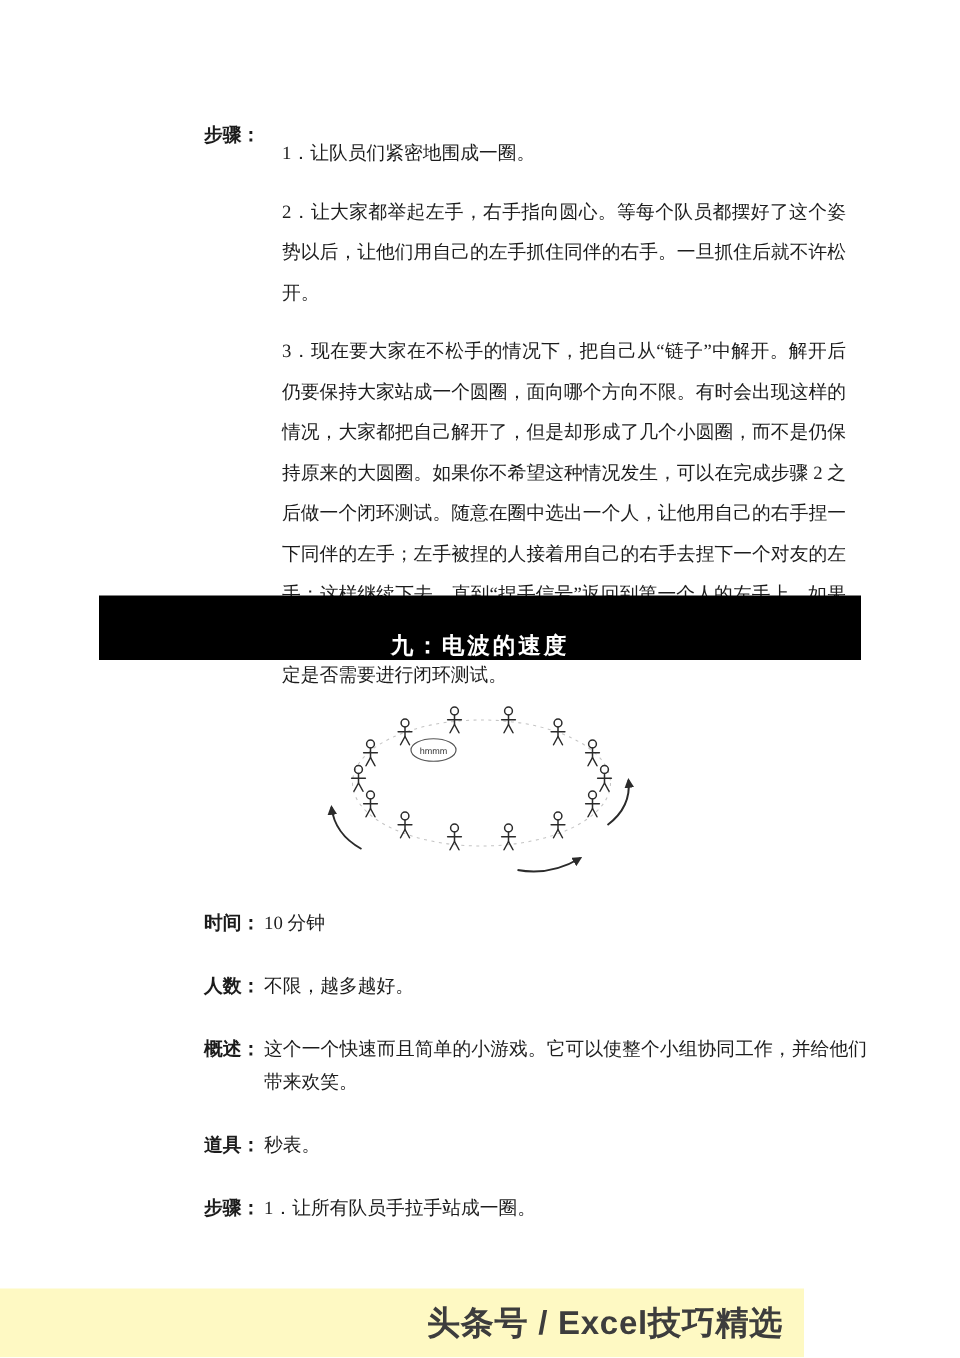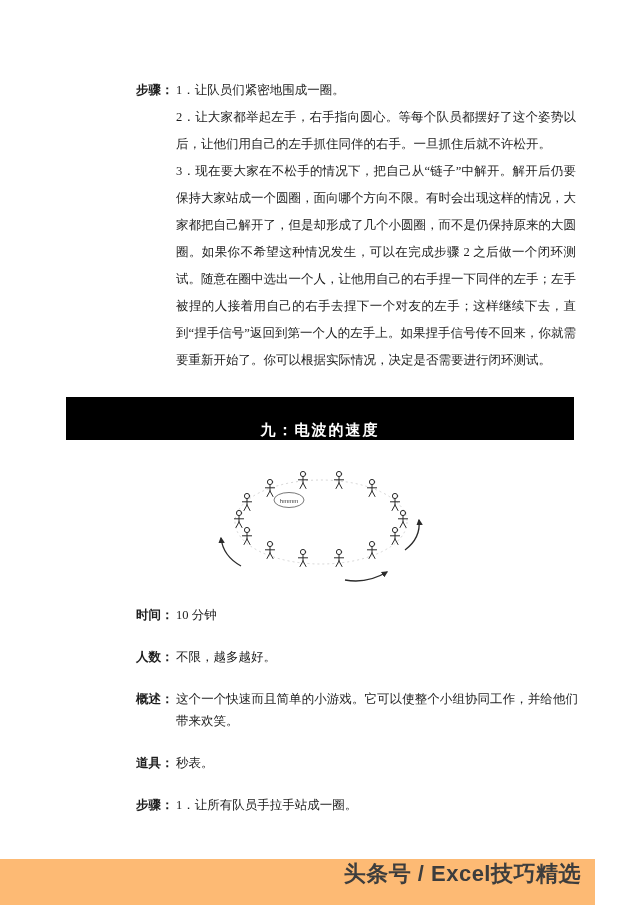--- a/index.html
+++ b/index.html
@@ -29,21 +29,21 @@
     font-weight: bold;
     font-size: 12.5px;
     line-height: 27px;
   }
   .steps-text {
     width: 400px;
     font-size: 12.5px;
     line-height: 27px;
     text-align: justify;
   }
-  .steps-text p { margin: 0; }
+  .steps-text p { margin: 12px; }
 
   
   .banner {
     position: absolute;
     top: 397px;
     left: 66px;
     width: 508px;
     height: 43px;
     background: #000000;
     color: #ffffff;
@@ -86,25 +86,25 @@
   .detail-text {
     flex: 1;
     text-align: justify;
   }
 
   
   .footer {
     position: absolute;
     left: 0;
     bottom: 0;
-    width: 595px;
+    width: 536px;
     height: 46px;
-    background: #fdba74;
+    background: #fef9c3;
     display: flex;
-    align-items: flex-start;
+    align-items: center;
     justify-content: flex-end;
     padding-right: 14px;
     font-family: "Liberation Sans", "DejaVu Sans", sans-serif;
     font-size: 22px;
     font-weight: bold;
     color: #3d3d3d;
     letter-spacing: 0.5px;
   }
 </style>
 </head>

